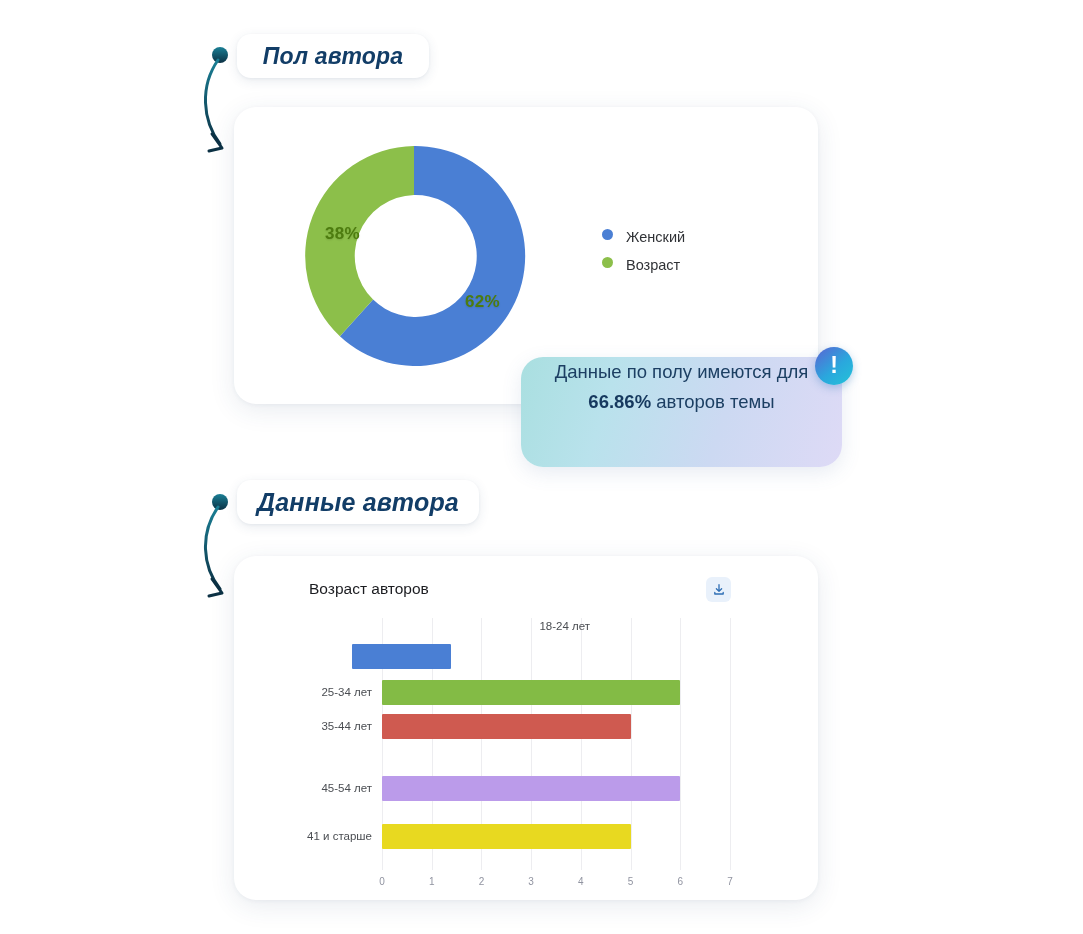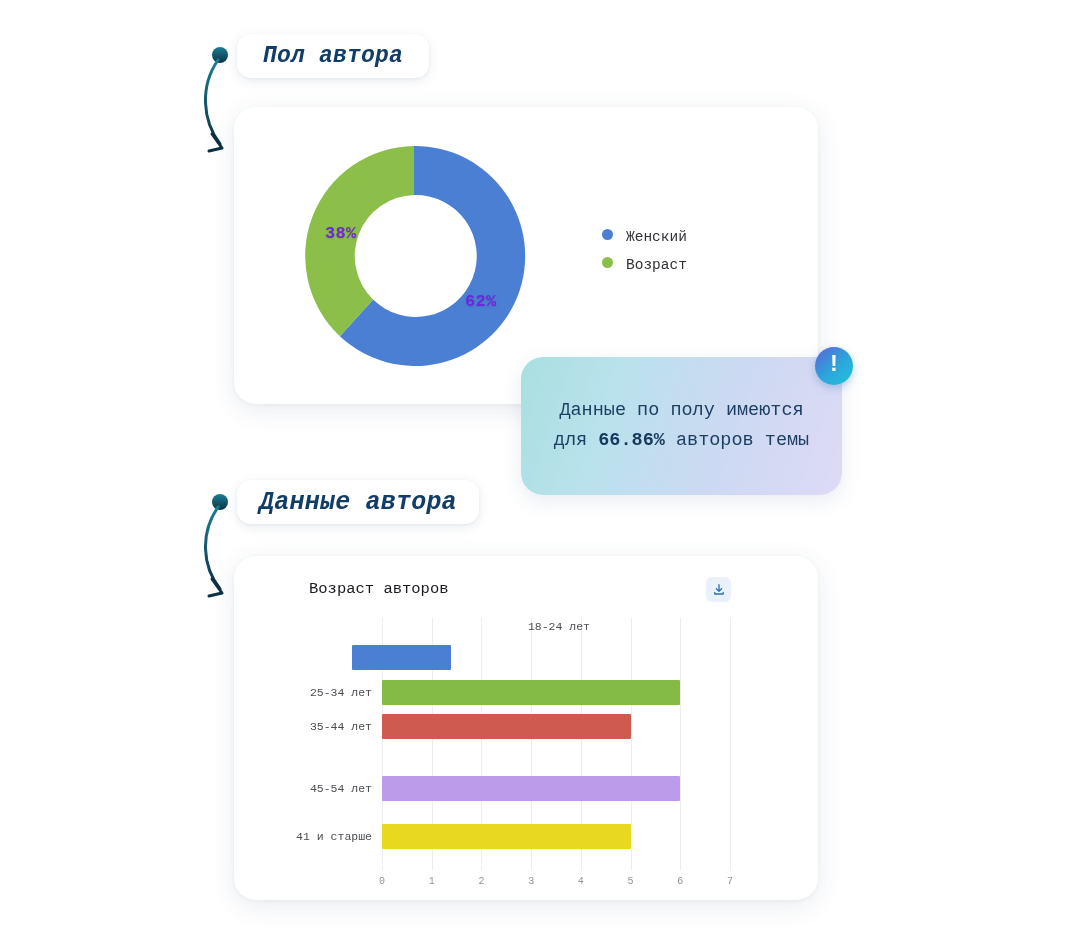--- a/index.html
+++ b/index.html
@@ -10,21 +10,20 @@
     background: #ffffff;
     font-family: "Liberation Sans", sans-serif;
     overflow: hidden;
   }
 
   #root {
     position: relative;
     width: 1083px;
     height: 934px;
     background: #ffffff;
-    font-family: Liberation Mono, monospace;
   }
 
   
   .title-pill {
     position: absolute;
     display: flex;
     align-items: center;
     justify-content: center;
     background: #ffffff;
     border-radius: 14px;
@@ -65,21 +64,21 @@
 
   
   #donut-wrap {
     position: absolute;
     left: 64px; top: 33px;
     width: 232px; height: 232px;
   }
   #donut-svg { display: block; width: 232px; height: 232px; }
   .slice-label {
     position: absolute;
-    color: #6d28d9;
+    color: #4d7c0f;
     font-size: 17px;
     font-weight: bold;
     letter-spacing: .3px;
     text-shadow: 0 1px 2px rgba(0,0,0,.12);
   }
   #label-female { left: 167px; top: 152px; }
   #label-male   { left: 27px;  top: 84px;  }
 
   
   #donut-legend {
@@ -99,27 +98,26 @@
   .legend-text {
     font-size: 14.5px;
     color: #303236;
     white-space: nowrap;
   }
 
   
   #callout {
     position: absolute;
     left: 521px; top: 357px;
-    width: 321px; height: 138px;
+    width: 321px; height: 110px;
     border-radius: 22px;
     background: linear-gradient(108deg,
                 #a9dfe0 0%, #b9e2ec 28%, #ccd9f2 62%, #dedaf6 100%);
     box-shadow: 0 6px 20px rgba(80, 110, 160, .13);
     display: flex;
-    align-items: center;
     justify-content: center;
     padding: 0 20px;
   }
   #callout-text {
     color: #1c3f63;
     font-size: 18.5px;
     line-height: 30px;
     text-align: center;
   }
   #callout-text b { font-weight: bold; color: #16395e; }

